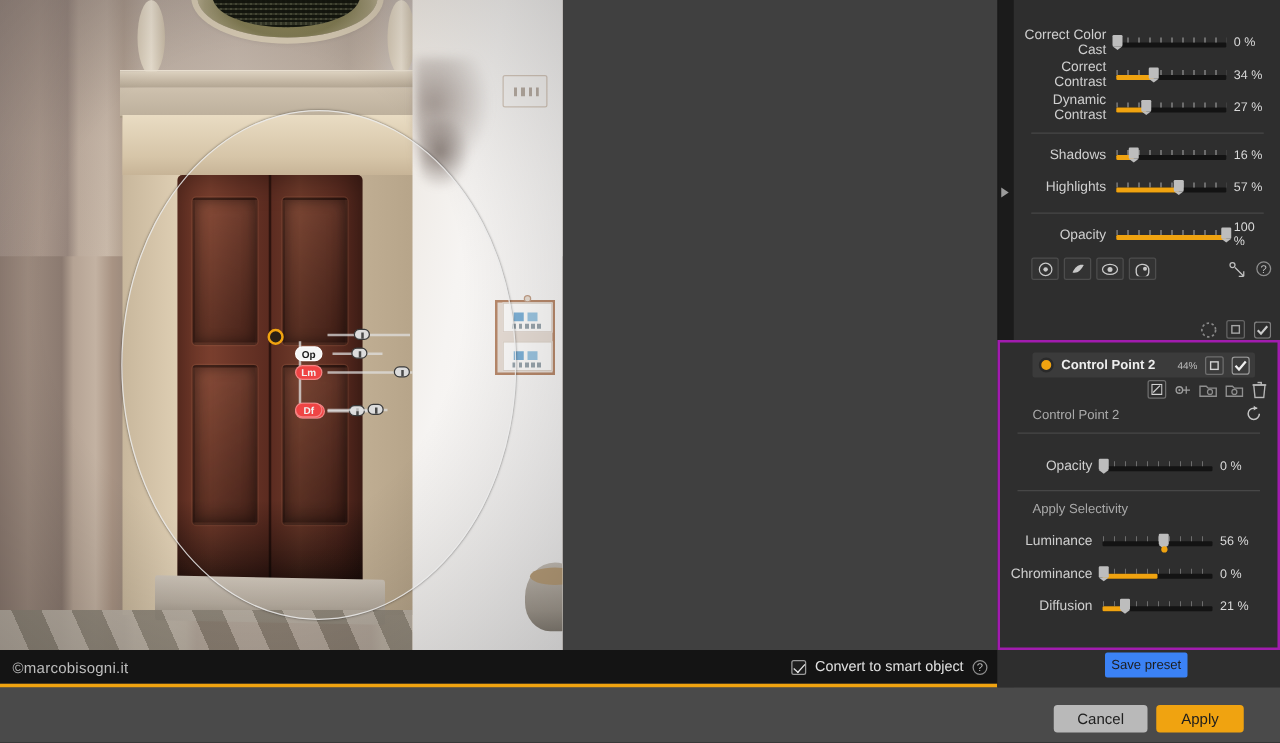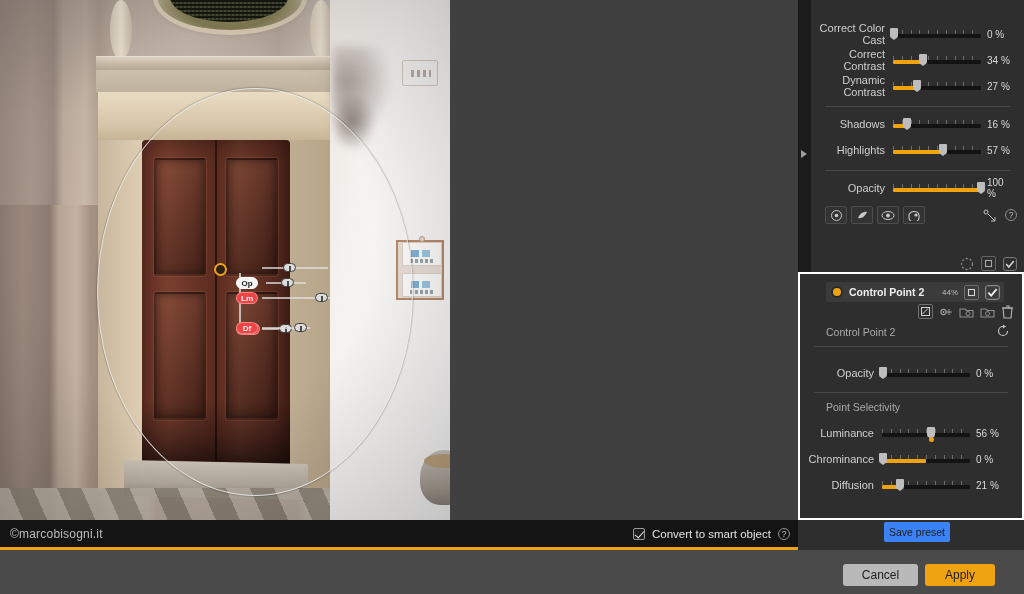--- a/index.html
+++ b/index.html
@@ -328,21 +328,21 @@
   .tool-btn {
     width:22px; height:18px; border:1px solid #4d4d4d; border-radius:2px;
     background:#333; display:flex; align-items:center; justify-content:center;
     cursor:pointer;
   }
   .tool-right { margin-left:auto; display:flex; gap:7px; align-items:center; }
 
   
   .cp-panel {
     position:absolute; left:798px; top:272px; width:226px; height:248px;
-    border:2px solid #ffffff; background:#2e2e2e;
+    border:2px solid #a21caf; background:#2e2e2e;
   }
   .cp-head {
     position:absolute; left:26px; top:8px; width:178px; height:20px;
     background:#3b3b3b; display:flex; align-items:center; gap:6px; padding:0 4px 0 5px;
     border-radius:2px;
   }
   .cp-head-dot {
     width:12px; height:12px; border-radius:50%;
     background:#f0a310; border:2px solid #2a2a2a;
   }
@@ -688,21 +688,21 @@
             <div class="ticks"></div>
           <div class="fill" style="width:0px"></div>
           <div class="knob" style="left:1%"></div>
         </div>
         <div class="sval">0 %</div>
       </div>
     </div>
 
     <div style="position:absolute; left:14px; right:14px; top:118px; height:1px; background:#474747;"></div>
 
-    <div class="cp-sec-label" style="position:absolute; top:127px;">Point Selectivity</div>
+    <div class="cp-sec-label" style="position:absolute; top:127px;">Apply Selectivity</div>
 
     <div style="position:absolute; left:0; top:148px; width:100%;">
 
       <div class="srow" style="margin-top:0">
         <div class="slabel">Luminance</div>
         <div class="track">
           <div class="bar"></div>
             <div class="ticks"></div>
           <div class="fill" style="width:0px"></div>
           <div class="knob" style="left:56%"></div>

